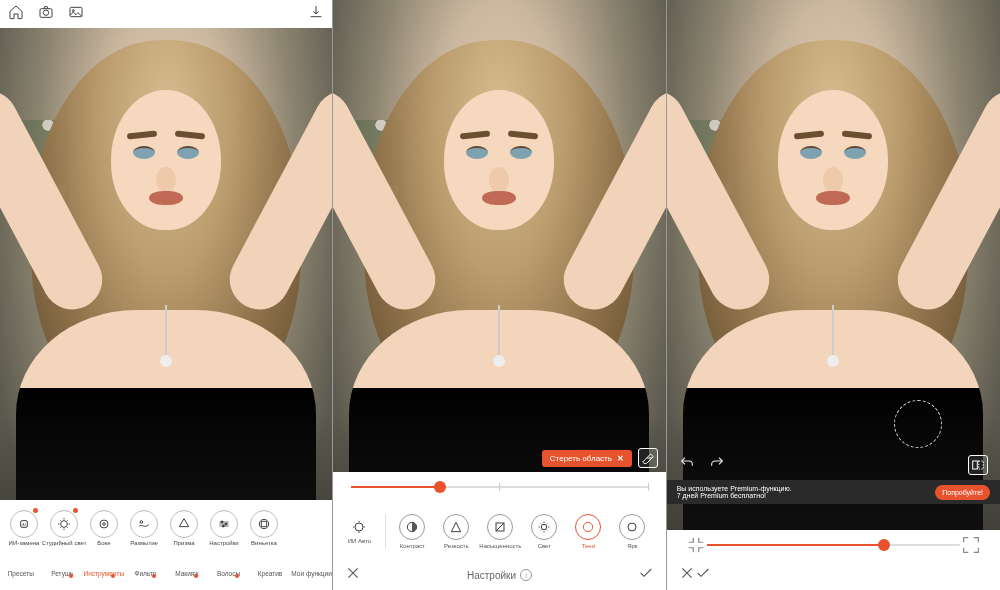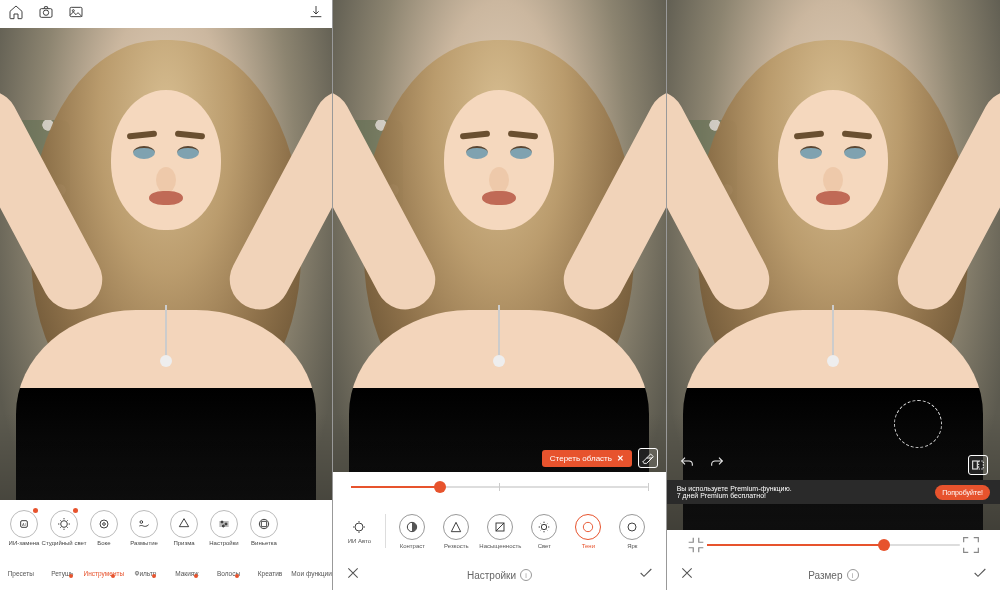--- a/index.html
+++ b/index.html
@@ -387,22 +387,18 @@
           <svg viewBox="0 0 24 24">
             <path d="M4 9V4h5M20 9V4h-5M4 15v5h5M20 15v5h-5"></path>
           </svg>
         </span>
   </div>
 
   <div class="confirm">
     <span><svg class="xbtn" viewBox="0 0 24 24">
             <path d="M5 5l14 14M19 5L5 19"></path>
           </svg></span>
-    <span class="mid">
-          <span>Размер</span>
-          <span class="info">i</span>
-        </span>
     <span><svg class="ckbtn" viewBox="0 0 24 24">
             <path d="M4 12l5 5L20 6"></path>
           </svg></span>
   </div>
 </div>
 </div>
 
 </body></html>

